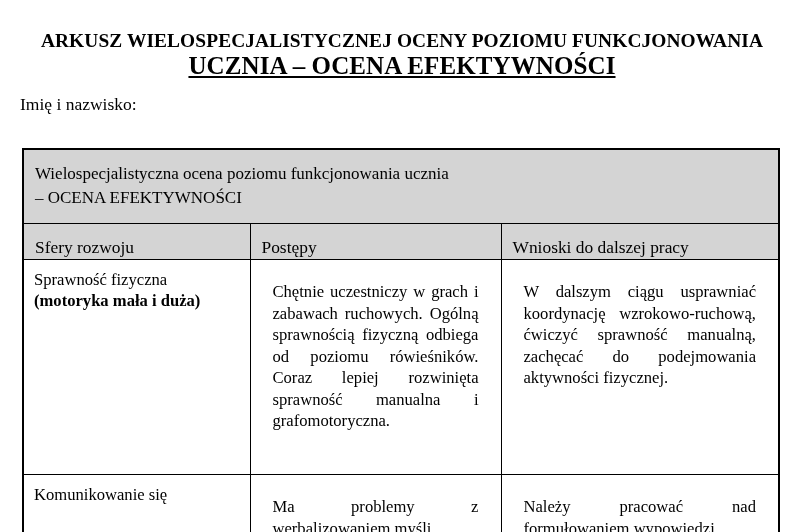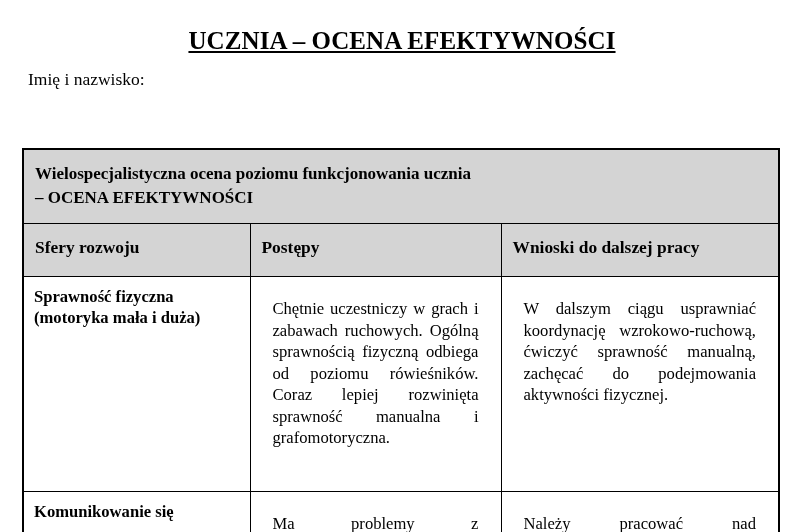--- a/index.html
+++ b/index.html
@@ -39,21 +39,21 @@
     display: block;
     white-space: nowrap;
   }
   .doc-title .tline-1 { font-size: 19.4px; }
   .doc-title .tline-2 { font-size: 25px; text-decoration: underline; }
   .doc-title .tline-3 { font-size: 19.4px; }
 
   
   .name-line {
     margin: 0;
-    padding: 15px 0 0 28px;
+    padding: 15px 0 0 20px;
     font-size: 17.5px;
     line-height: 22px;
     font-weight: normal;
   }
 
   
   .assessment-table {
     position: absolute;
     left: 22px;
     top: 148px;
@@ -69,42 +69,42 @@
     font-size: 16.6px;
     line-height: 21.5px;
   }
   .col-1 { width: 227px; }
   .col-2 { width: 251px; }
   .col-3 { width: 278px; }
 
   
   .table-banner td {
     background: #d4d4d4;
-    font-weight: bold;
+    font-weight: normal;
     font-size: 17px;
     line-height: 23.5px;
     padding: 12px 11px 14px 11px;
   }
   .banner-line { display: block; white-space: nowrap; }
 
   
   .column-header td {
     background: #d4d4d4;
-    font-weight: bold;
+    font-weight: normal;
     font-size: 17.4px;
-    padding: 13px 11px 18px 11px;
+    padding: 13px 11px 1px 11px;
     line-height: 21px;
   }
 
   
   .data-row td {
     background: #ffffff;
   }
   .sphere-name {
-    font-weight: bold;
+    font-weight: normal;
     display: block;
     line-height: 21px;
   }
   .sphere-sub {
     font-weight: bold;
     display: block;
     line-height: 21px;
   }
   .just {
     text-align: justify;
@@ -119,20 +119,21 @@
 
   .row-physical td { height: 196px; }
   .row-communication td { height: 60px; }
 </style>
 </head>
 <body>
 
 <div class="page">
 
   <h1 class="doc-title">
+    <span class="tline tline-1">ARKUSZ WIELOSPECJALISTYCZNEJ OCENY POZIOMU FUNKCJONOWANIA</span>
     <span class="tline tline-2">UCZNIA – OCENA EFEKTYWNOŚCI</span>
   </h1>
 
   <div class="name-line">Imię i nazwisko:</div>
 
   <table class="assessment-table">
     <colgroup>
       <col class="col-1">
       <col class="col-2">
       <col class="col-3">

